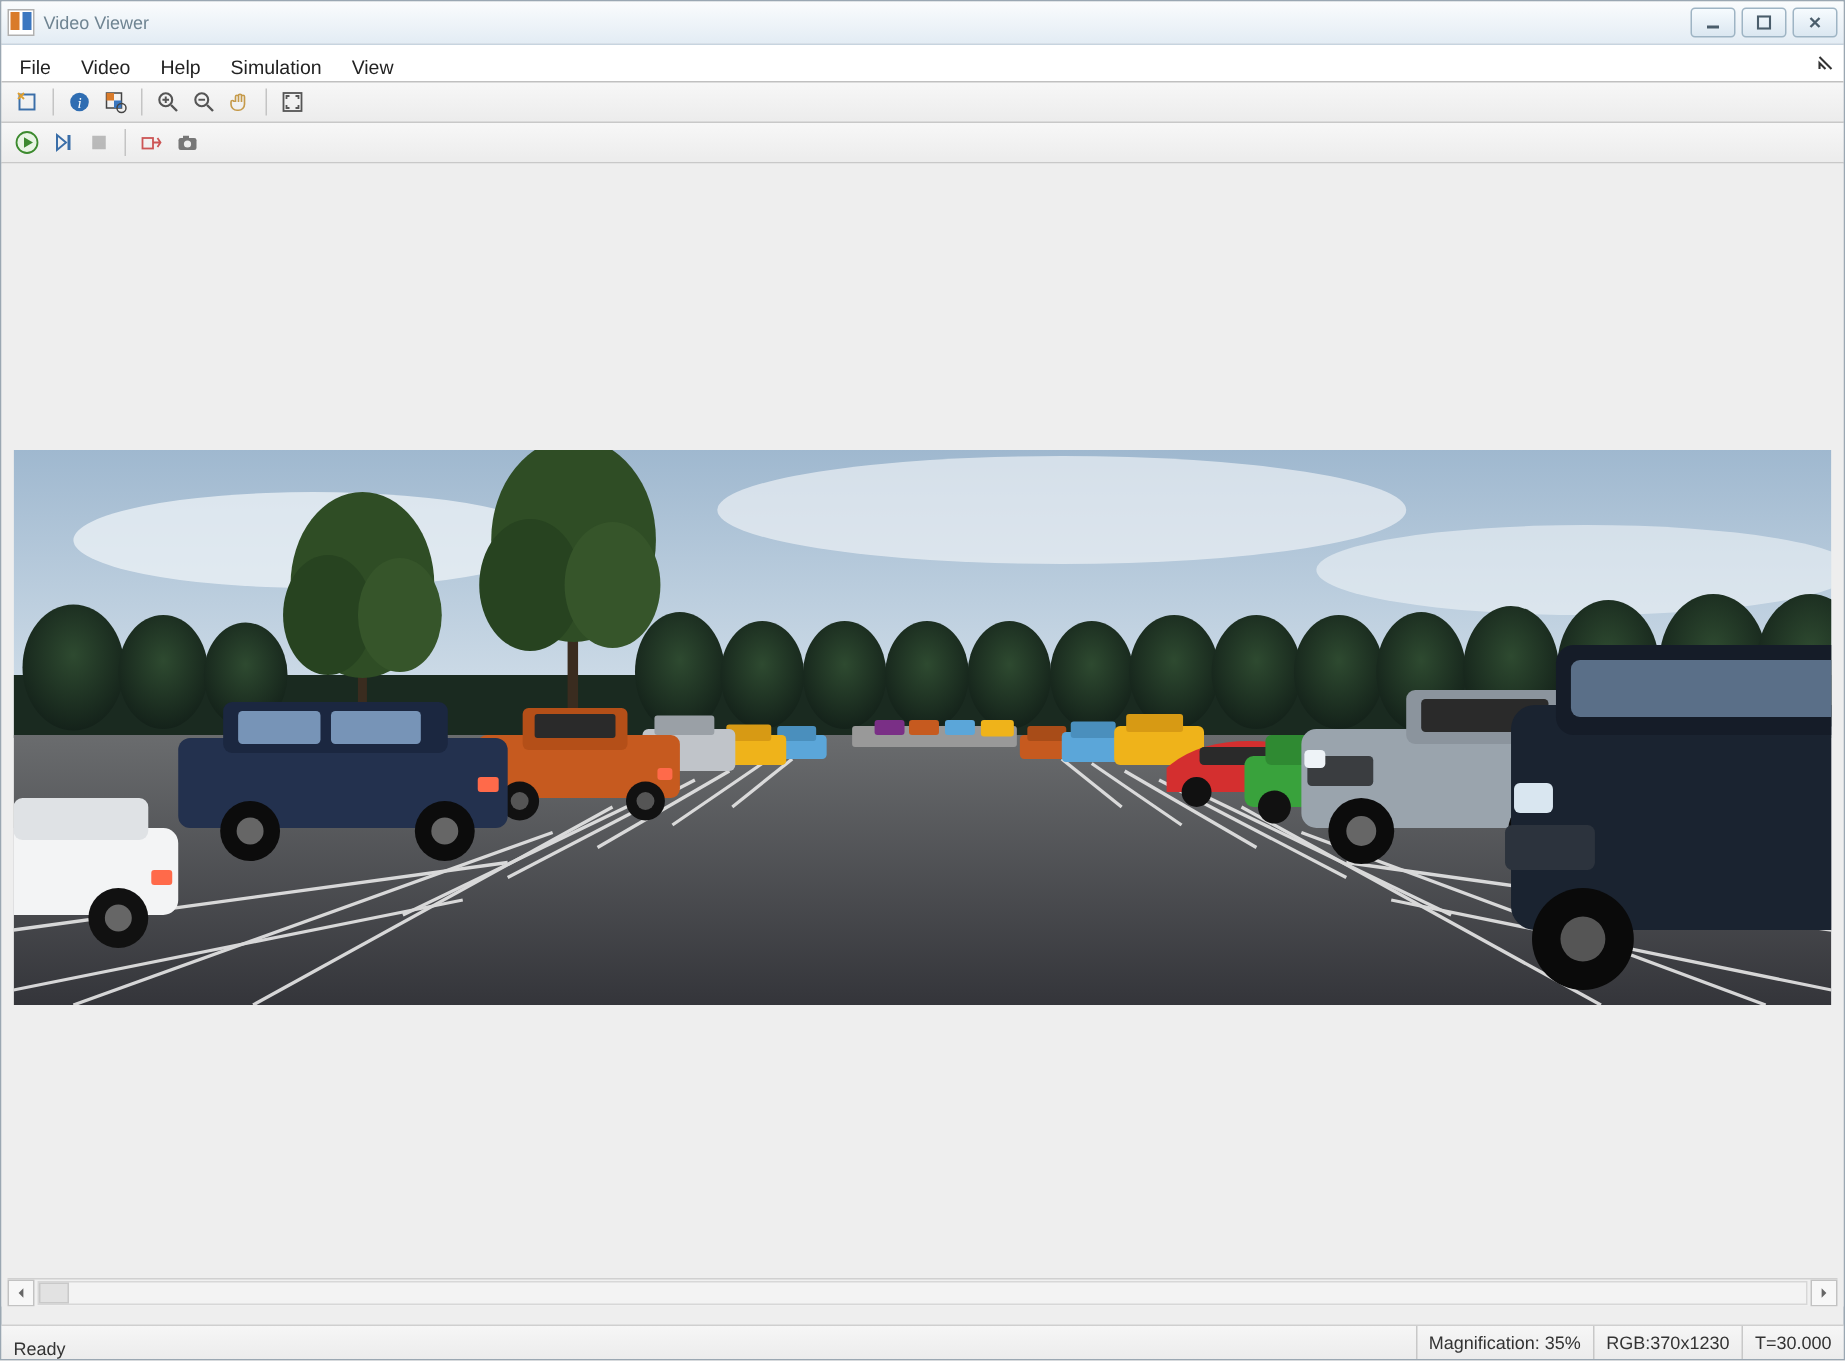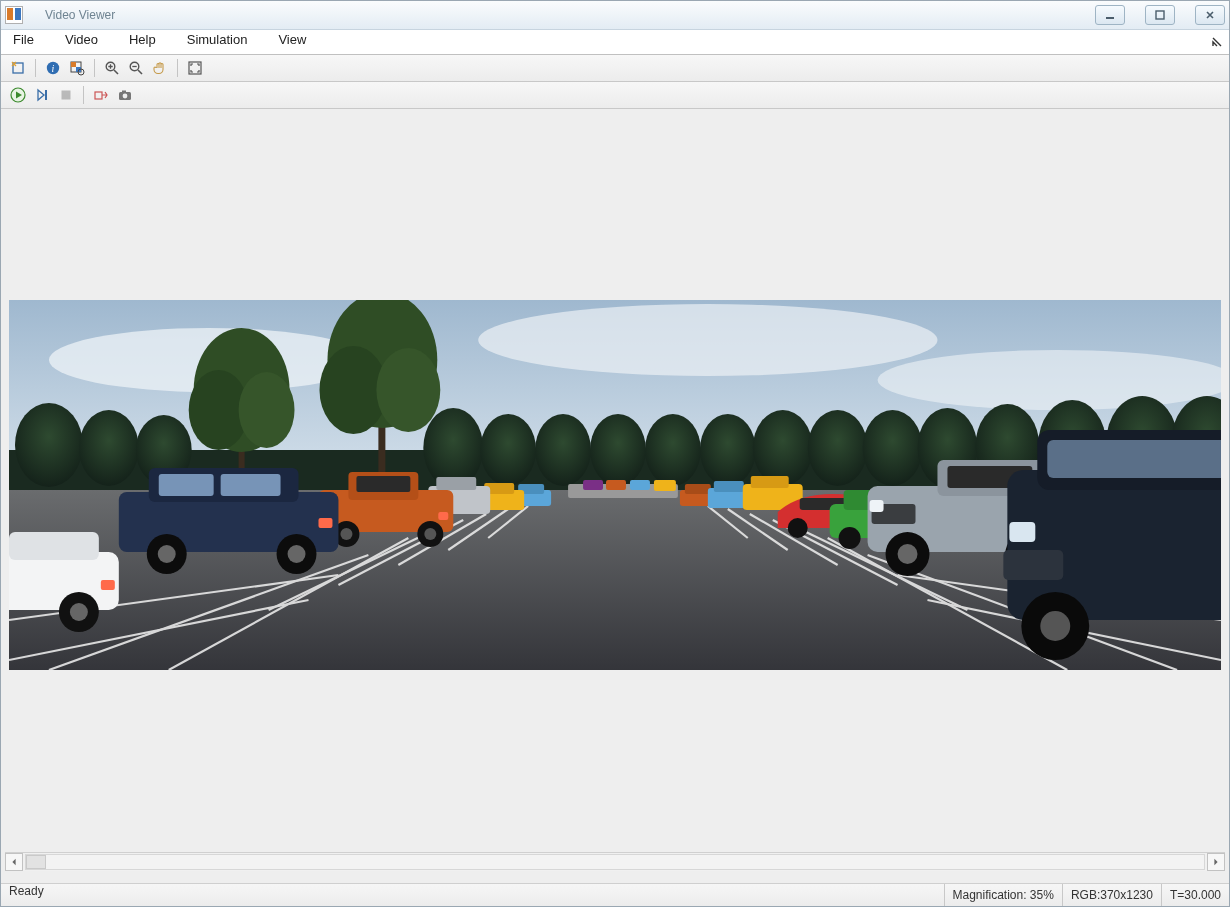--- a/index.html
+++ b/index.html
@@ -23,21 +23,20 @@
   }
   
   .titlebar {
     height: 28px;
     background: linear-gradient(#fafcfd, #e3ecf4);
     border-bottom: 1px solid #c7d4df;
     display: flex;
     align-items: center;
     padding: 0 4px;
     color: #6f8492;
-    gap: 16px;
   }
   .titlebar .app-icon {
     width: 16px;
     height: 16px;
     background: #fff;
     border: 1px solid #b0b0b0;
     margin-right: 6px;
     position: relative;
   }
   .titlebar .app-icon::before {
@@ -66,26 +65,25 @@
     justify-content: center;
     color: #4a5d6b;
   }
   .winbtn svg { width: 12px; height: 12px; }
   
   .menubar {
     height: 24px;
     background: #ffffff;
     border-bottom: 1px solid #c0c0c0;
     display: flex;
-    align-items: flex-start;
+    align-items: flex-end;
     padding: 0 2px;
     font-size: 13px;
     color: #222;
     position: relative;
-    gap: 11px;
   }
   .menubar .menu-item {
     padding: 2px 10px;
     cursor: default;
   }
   .menubar .undock {
     position: absolute;
     right: 6px;
     top: 6px;
     width: 12px;
@@ -157,21 +155,21 @@
     color: #666;
   }
   .hscroll .track { flex: 1; height: 14px; background: #f3f3f3; border: 1px solid #d7d7d7; margin: 0 2px; position: relative; }
   .hscroll .thumb { position: absolute; left: 0; top: 0; bottom: 0; width: 18px; background: #e2e2e2; border: 1px solid #c9c9c9; }
   
   .statusbar {
     height: 22px;
     background: linear-gradient(#f6f6f6, #ececec);
     border-top: 1px solid #cfcfcf;
     display: flex;
-    align-items: flex-start;
+    align-items: flex-end;
     font-size: 12px;
     color: #333;
     margin-top: 12px;
   }
   .statusbar .status-left { padding: 0 8px; flex: 1; }
   .statusbar .status-cell {
     border-left: 1px solid #c8c8c8;
     padding: 0 8px;
     height: 100%;
     display: flex;

